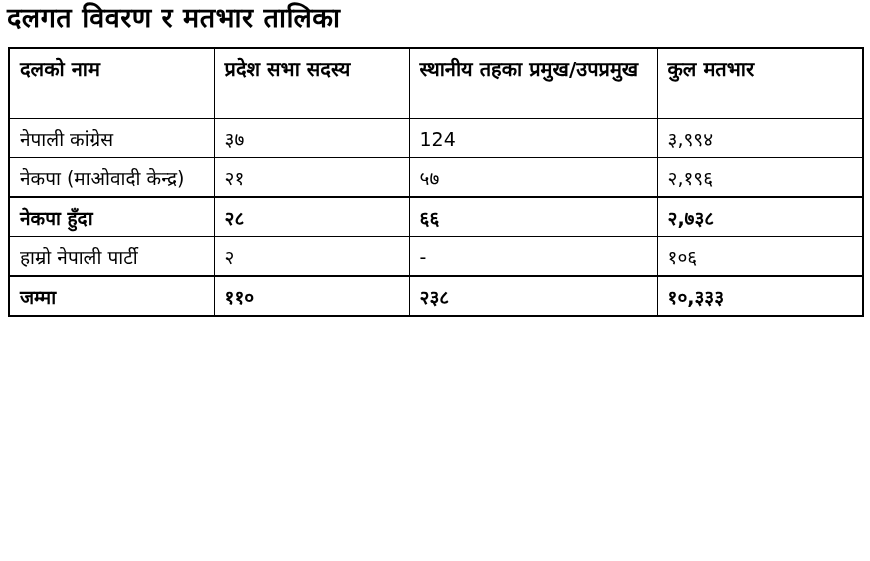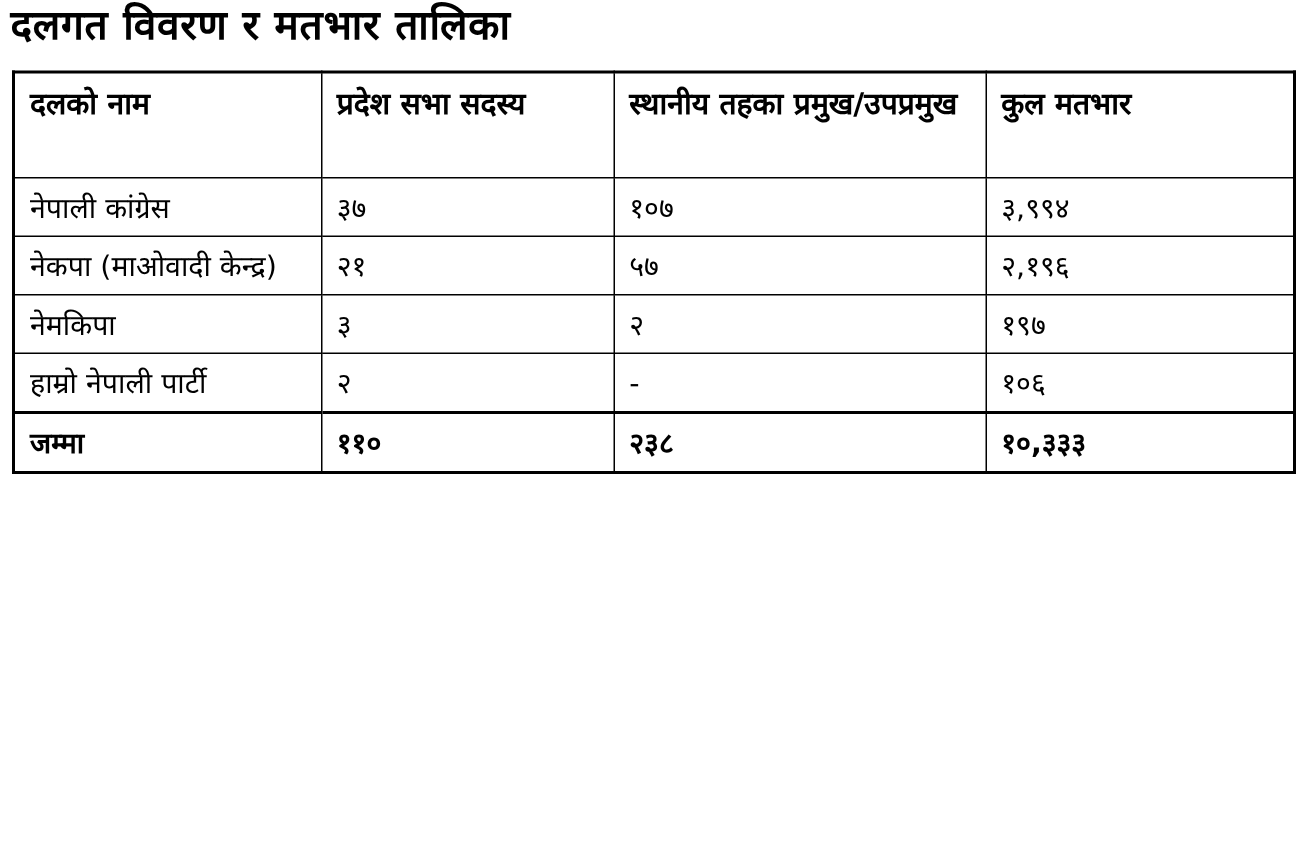--- a/index.html
+++ b/index.html
@@ -80,34 +80,34 @@
         <th>दलको नाम</th>
         <th>प्रदेश सभा सदस्य</th>
         <th>स्थानीय तहका प्रमुख/उपप्रमुख</th>
         <th>कुल मतभार</th>
       </tr>
     </thead>
     <tbody id="tbody">
         <tr>
     <td>नेपाली कांग्रेस</td>
     <td>३७</td>
-    <td>१०७</td>
+    <td>124</td>
     <td>३,९९४</td>
   </tr>
         <tr>
     <td>नेकपा (माओवादी केन्द्र)</td>
     <td>२१</td>
     <td>५७</td>
     <td>२,१९६</td>
   </tr>
-        <tr>
-    <td>नेमकिपा</td>
-    <td>३</td>
-    <td>२</td>
-    <td>१९७</td>
+        <tr class="bold">
+    <td>नेकपा हुँदा</td>
+    <td>२८</td>
+    <td>६६</td>
+    <td>२,७३८</td>
   </tr>
         <tr>
     <td>हाम्रो नेपाली पार्टी</td>
     <td>२</td>
     <td>-</td>
     <td>१०६</td>
   </tr>
         <tr class="bold">
     <td>जम्मा</td>
     <td>११०</td>

